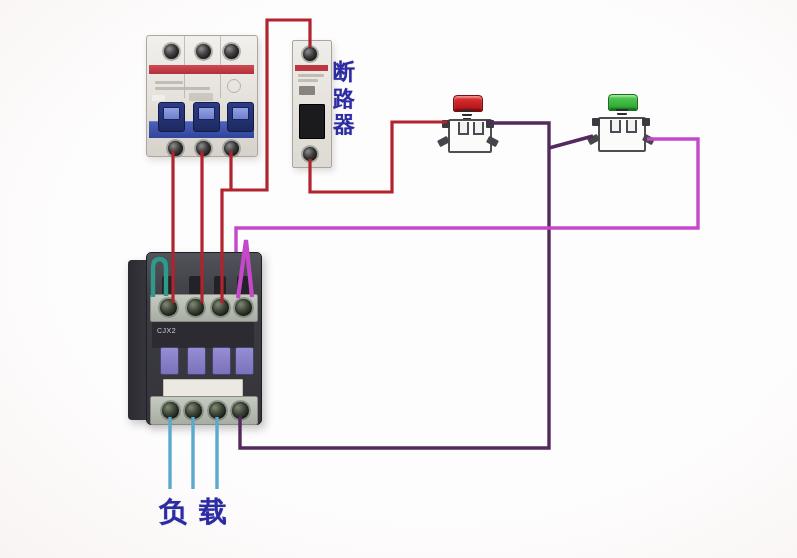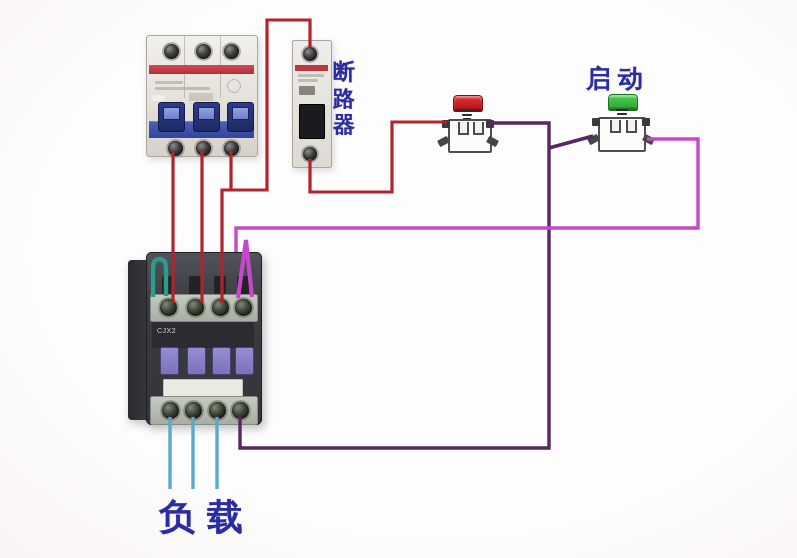--- a/index.html
+++ b/index.html
@@ -104,21 +104,21 @@
   .pb-post{position:absolute;top:1px;width:7px;height:11px;border:2px solid #4a4a50;border-top:none;background:#f2f2f0;}
   .pb-nub{position:absolute;width:8px;height:8px;background:#3a3a40;border-radius:1px;}
   .pb-ear{position:absolute;width:11px;height:7px;background:#45454b;border-radius:1px;}
   
   #wires{left:0;top:0;width:797px;height:558px;z-index:10;pointer-events:none;}
   
   #label-breaker{left:333px;top:59px;width:30px;font-size:22px;line-height:26.5px;}
   #label-stop{left:435px;top:62px;font-size:25px;letter-spacing:7px;}
   #label-start{left:586px;top:62px;font-size:25px;letter-spacing:7px;}
   #label-contactor{left:84px;top:266px;width:34px;font-size:27px;line-height:38.5px;}
-  #label-load{left:159px;top:493px;font-size:36px;letter-spacing:12px;}
+  #label-load{left:159px;top:493px;font-size:28px;letter-spacing:12px;}
 </style>
 </head>
 <body>
 
 <div id="stage">
 
   <div id="mcb" class="abs">
     <div class="mcb-sep abs" style="left:37px;"></div>
     <div class="mcb-sep abs" style="left:73px;"></div>
     <div class="screw" style="left:17px;top:8px;width:15px;height:15px;"></div>
@@ -205,21 +205,20 @@
       <div class="pb-post" style="left:10px;"></div>
       <div class="pb-post" style="left:26px;"></div>
     </div>
     <div class="pb-nub" style="left:4px;top:27px;"></div>
     <div class="pb-nub" style="left:54px;top:27px;"></div>
     <div class="pb-ear" style="left:0px;top:45px;transform:rotate(-28deg);"></div>
     <div class="pb-ear" style="left:55px;top:45px;transform:rotate(28deg);"></div>
   </div>
 
   <div id="label-breaker" class="abs cn-label vtext">断路器</div>
-  <div id="label-start" class="abs cn-label">启动</div>
   <div id="label-load" class="abs cn-label">负载</div>
 
   <svg id="wires" class="abs" viewBox="0 0 797 558">
 
     <path d="M173,151 L173,303" fill="none" stroke-width="3.2" stroke="#b1242e"></path>
     <path d="M202,151 L202,303" fill="none" stroke-width="3.2" stroke="#b1242e"></path>
     <path d="M231,151 L231,191 M222,303 L222,190 L267,190 L267,20 L310,20 L310,47" fill="none" stroke-width="3.2" stroke="#b1242e"></path>
     <path d="M310,159 L310,192 L392,192 L392,122 L447,122" fill="none" stroke-width="3.2" stroke="#b1242e"></path>
 
     <path d="M489,123 L549,123 L549,448 L240,448 L240,415 M549,148 L593,136" fill="none" stroke-width="3.4" stroke="#54295c"></path>

